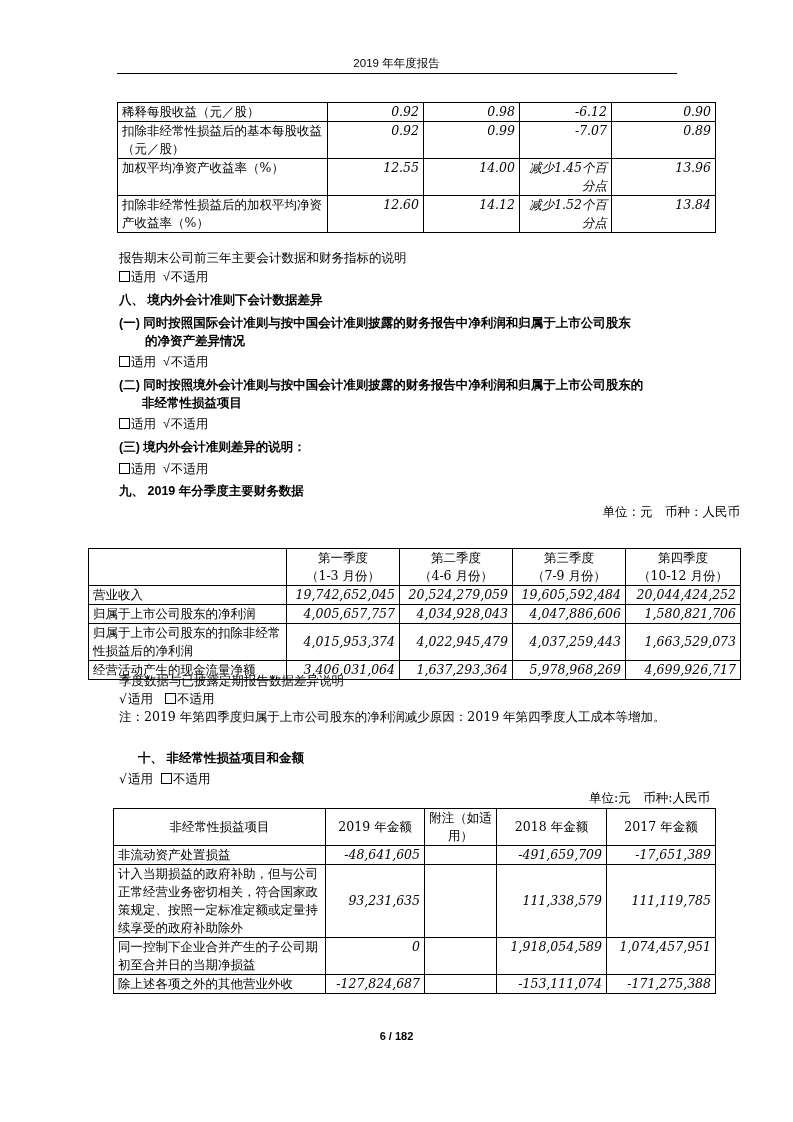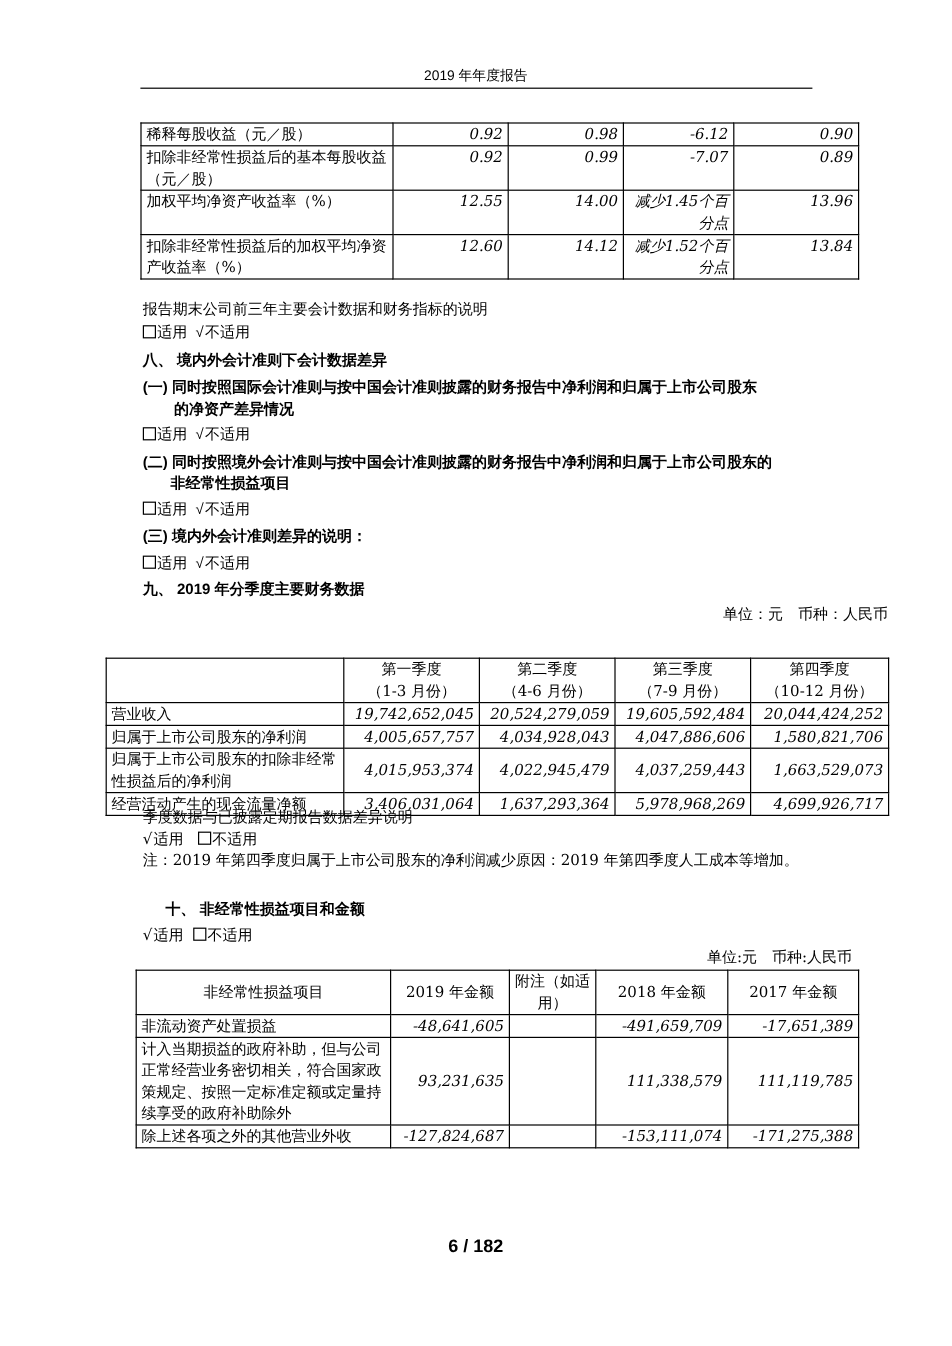--- a/index.html
+++ b/index.html
@@ -11,21 +11,21 @@
   table { border-collapse:collapse; position:absolute; table-layout:fixed; }
   td, th { border:1px solid #000; padding:0 4px; font-weight:normal; line-height:18px; vertical-align:top; }
   .num { text-align:right;font-style:italic; }
   .ctr { text-align:center; }
   .txt { position:absolute; line-height:18px; white-space:nowrap; }
   .bold { font-family:"Liberation Sans","DejaVu Sans",sans-serif; font-weight:bold; font-size:12.5px; }
   .sans { font-family:"Liberation Sans","DejaVu Sans",sans-serif; }
   .cb { display:inline-block; width:9px; height:9px; border:1px solid #000; vertical-align:-1px; margin-right:1px; }
   .ck { display:inline-block; margin-right:1px; }
   .footer { position:absolute; top:1030px; left:0; width:793px; text-align:center;
-         font-family:"Liberation Sans","DejaVu Sans",sans-serif; font-weight:bold; font-size:15px; }
+         font-family:"Liberation Sans","DejaVu Sans",sans-serif; font-weight:bold; font-size:11px; }
 </style>
 </head>
 <body>
 
 <div class="header-title">2019 年年度报告</div>
 <div class="header-rule"></div>
 
 <table style="top:102px;left:117px;width:598px;">
   <colgroup>
       <col style="width:210px">
@@ -179,20 +179,27 @@
     <td class="num">-17,651,389</td>
   </tr>
   <tr>
     <td>计入当期损益的政府补助，但与公司正常经营业务密切相关，符合国家政策规定、按照一定标准定额或定量持续享受的政府补助除外</td>
     <td class="num" style="vertical-align:middle">93,231,635</td>
     <td></td>
     <td class="num" style="vertical-align:middle">111,338,579</td>
     <td class="num" style="vertical-align:middle">111,119,785</td>
   </tr>
   <tr>
+    <td>同一控制下企业合并产生的子公司期初至合并日的当期净损益</td>
+    <td class="num">0</td>
+    <td></td>
+    <td class="num">1,918,054,589</td>
+    <td class="num">1,074,457,951</td>
+  </tr>
+  <tr>
     <td>除上述各项之外的其他营业外收</td>
     <td class="num">-127,824,687</td>
     <td></td>
     <td class="num">-153,111,074</td>
     <td class="num">-171,275,388</td>
   </tr>
 </tbody>
   </table>
 
 <div class="footer">6 / 182</div>

